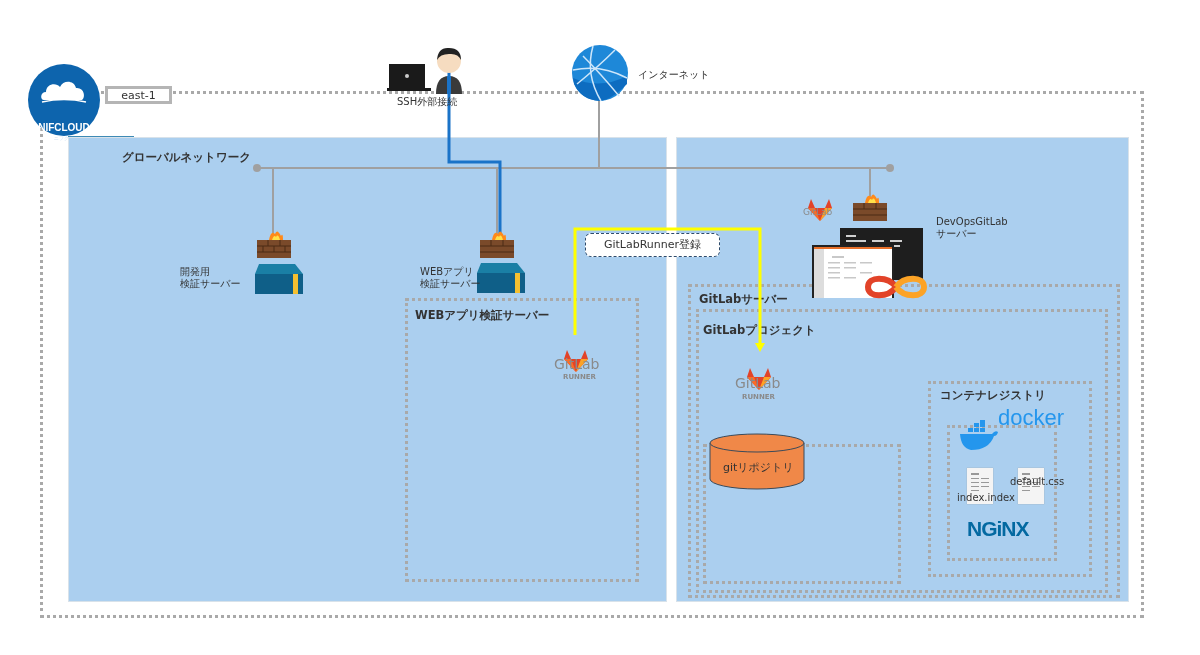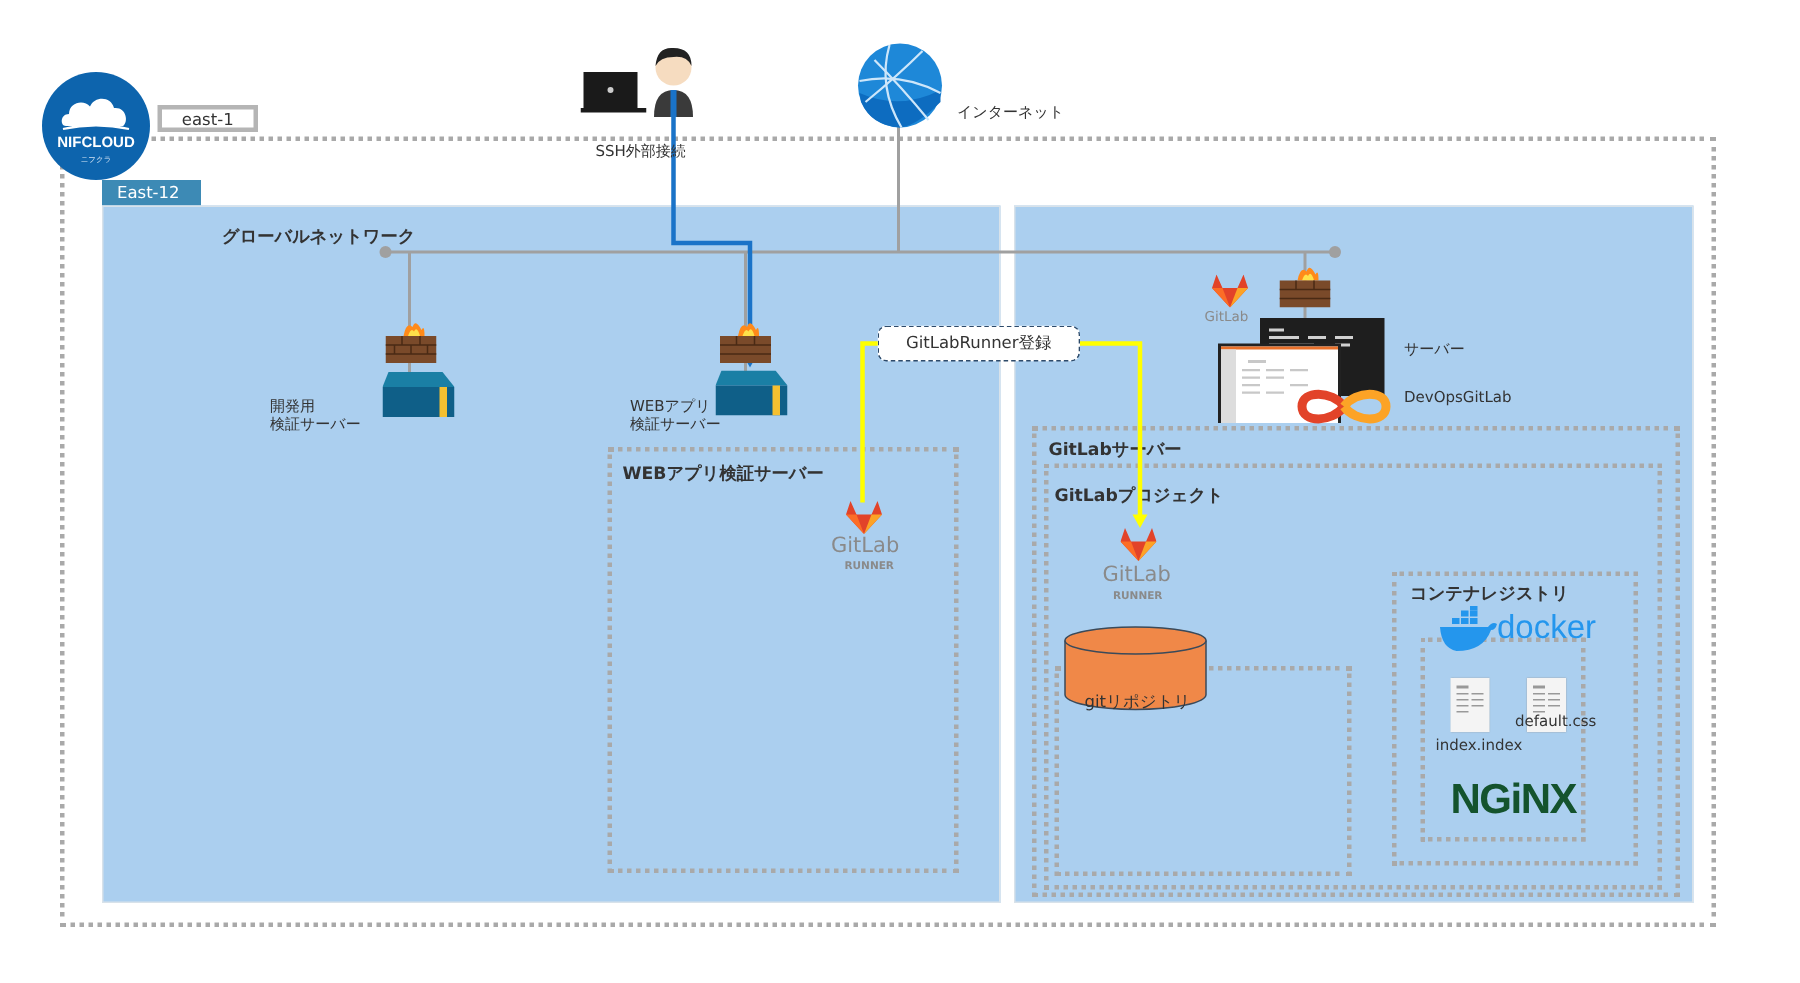--- a/index.html
+++ b/index.html
@@ -1,17 +1,17 @@
 <!DOCTYPE html>
 <html><head>
 <meta charset="utf-8">
 <style>
   html,body{margin:0;padding:0;background:#fff;}
   body{width:1200px;height:655px;position:relative;overflow:hidden;font-family:"DejaVu Sans",sans-serif;color:#333;}
-  .abs{position:absolute;}
+  .abs{position:absolute;margin-top:16px;}
   .panel{position:absolute;background:#abcfef;border:1px solid #d8e2ea;box-sizing:border-box;}
   .dotted{position:absolute;border:3px dotted #a9a9a9;box-sizing:border-box;}
   .label{position:absolute;font-size:11px;color:#333;white-space:nowrap;}
   .bold{font-weight:bold;font-size:11.5px;color:#333;}
   .small{font-size:10px;color:#333;line-height:12px;}
   svg.ov{position:absolute;left:0;top:0;}
 </style>
 </head>
 <body>
 
@@ -96,21 +96,21 @@
       <g stroke="#cde6fa" stroke-width="1.5" fill="none">
         <path d="M12 12 Q30 30 48 52"></path>
         <path d="M6 40 Q28 22 44 6"></path>
         <path d="M22 2 Q14 30 30 57"></path>
         <path d="M2 26 Q30 20 56 34"></path>
       </g>
     </svg>
 </div>
 <div class="label" style="left:638px;top:68px;font-size:10px;">インターネット</div>
 
-<div class="label bold" style="left:148px;top:150px;">グローバルネットワーク</div>
+<div class="label bold" style="left:122px;top:150px;">グローバルネットワーク</div>
 
 <div class="abs" style="left:257px;top:212px;width:34px;height:30px;">
   <svg width="34" height="30">
       <path d="M12 12 Q14 2 18 6 Q20 0 24 8 Q26 4 26 12Z" fill="#ff8a1a"></path>
       <path d="M15 12 Q17 6 19 9 Q21 5 23 12Z" fill="#ffe14a"></path>
       <rect x="0" y="12" width="34" height="18" fill="#7a4a2a"></rect>
       <g stroke="#4a2a14" stroke-width="1">
         <line x1="0" y1="18" x2="34" y2="18"></line>
         <line x1="0" y1="24" x2="34" y2="24"></line>
         <line x1="11" y1="12" x2="11" y2="18"></line>
@@ -217,21 +217,21 @@
         </g>
       </svg>
   </div>
 </div>
 <div class="abs" style="left:862px;top:256px;width:68px;height:30px;">
   <svg width="68" height="30">
       <path d="M34 15 C26 4 6 4 6 15 C6 26 26 26 34 15" fill="none" stroke="#e24329" stroke-width="6"></path>
       <path d="M34 15 C42 4 62 4 62 15 C62 26 42 26 34 15" fill="none" stroke="#fca326" stroke-width="6"></path>
     </svg>
 </div>
-<div class="label small" style="left:936px;top:216px;margin-top:44px;">DevOpsGitLab</div>
+<div class="label small" style="left:936px;top:216px;">DevOpsGitLab</div>
 <div class="label small" style="left:936px;top:228px;">サーバー</div>
 
 <div class="abs" style="left:747px;top:352px;width:24px;height:22px;">
   <svg width="24" height="22">
       <path d="M12 22 L0 9 L3 0 L7 9 L17 9 L21 0 L24 9Z" fill="#e24329"></path>
       <path d="M12 22 L0 9 L7 9Z" fill="#fc6d26"></path>
       <path d="M12 22 L24 9 L17 9Z" fill="#fca326"></path>
     </svg>
 </div>
 <div class="label" style="left:735px;top:375px;font-size:14px;color:#8a8a8a;">GitLab</div>
@@ -284,13 +284,13 @@
         <rect x="14" y="14" width="8" height="1"></rect>
         <rect x="4" y="18" width="8" height="1"></rect>
         <rect x="14" y="18" width="8" height="1"></rect>
         <rect x="4" y="22" width="8" height="1"></rect>
       </g>
     </svg>
 </div>
 <div class="label" style="left:957px;top:492px;font-size:10px;">index.index</div>
 <div class="label" style="left:1010px;top:476px;font-size:10px;">default.css</div>
 
-<div class="label" style="left:967px;top:517px;font-size:28px;font-weight:bold;color:#14532d;font-family:'Liberation Sans',sans-serif;letter-spacing:-1px;">NGiNX</div>
+<div class="label" style="left:967px;top:517px;font-size:21px;font-weight:bold;color:#0369a1;font-family:'Liberation Sans',sans-serif;letter-spacing:-1px;">NGiNX</div>
 
 </body></html>

